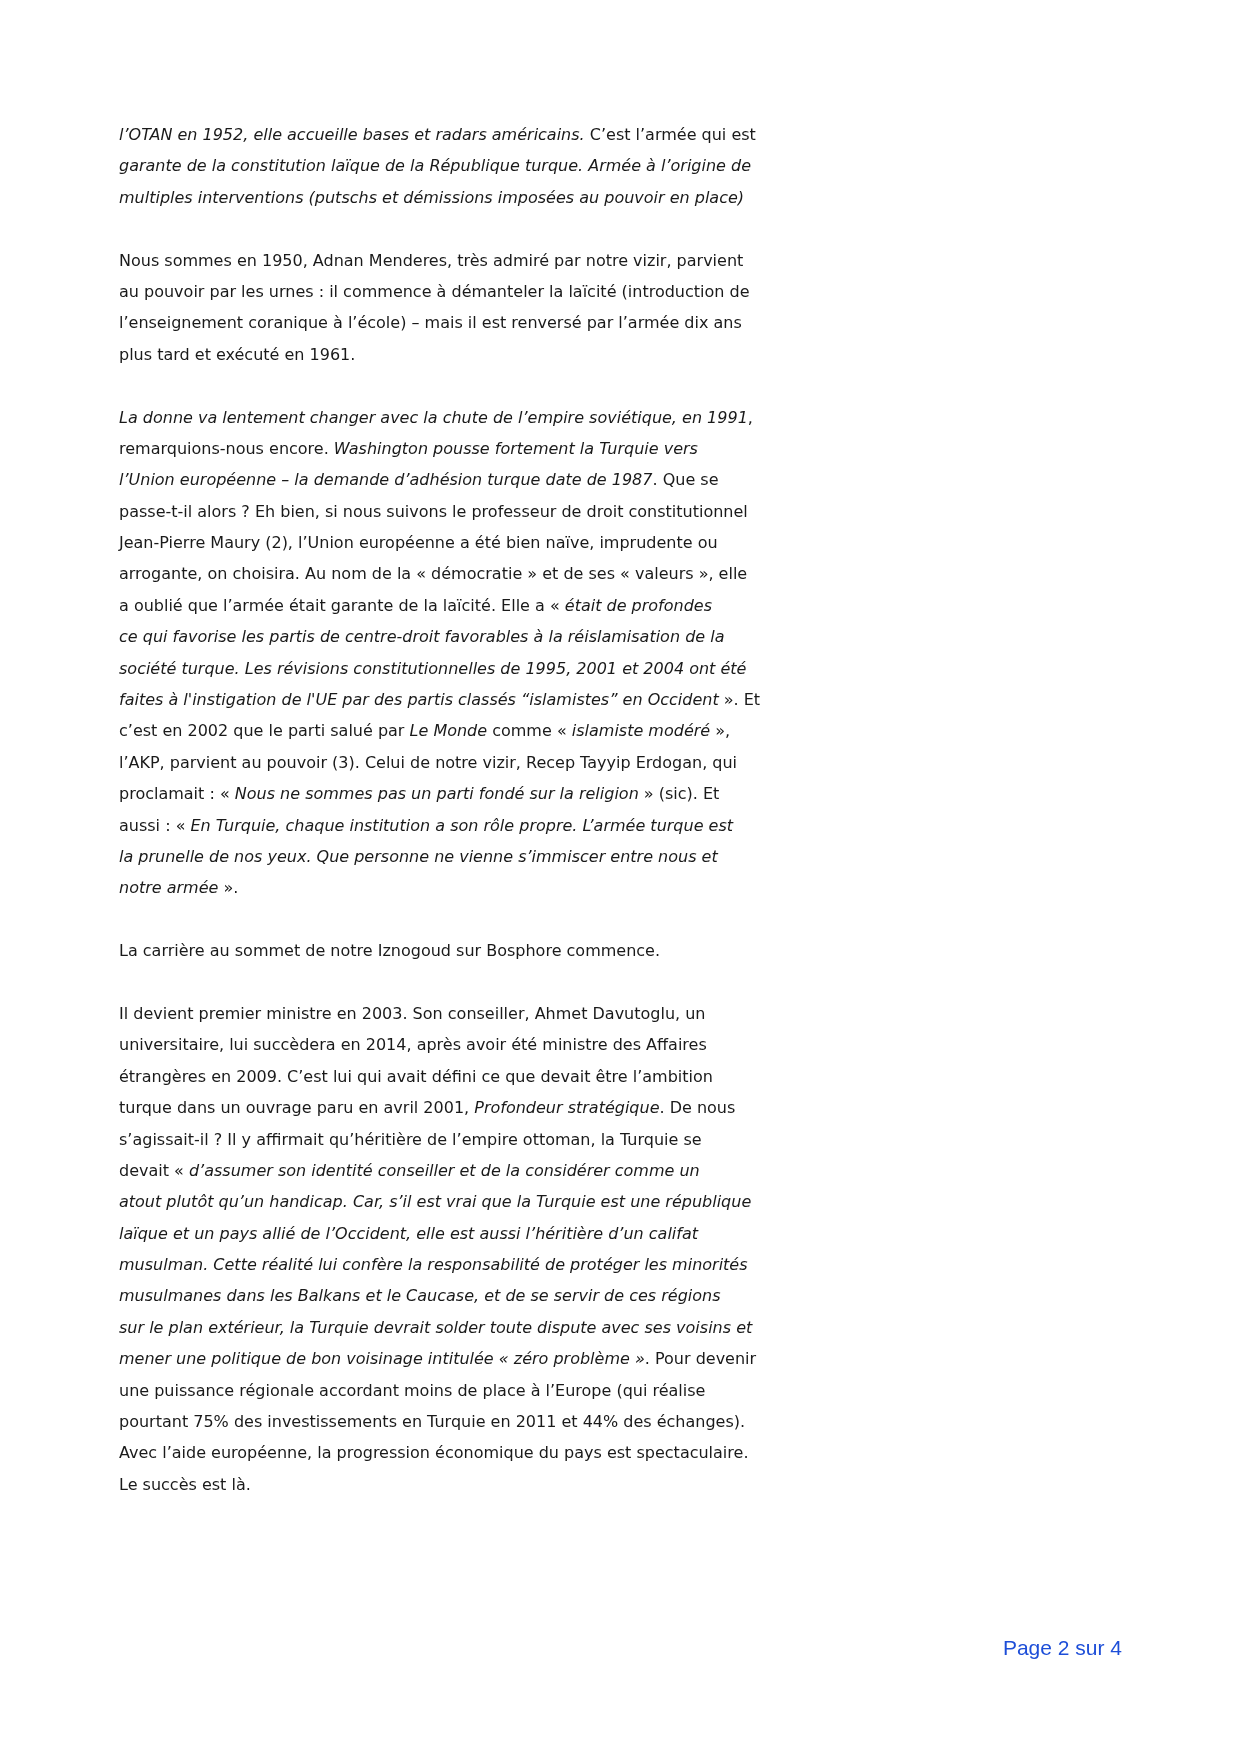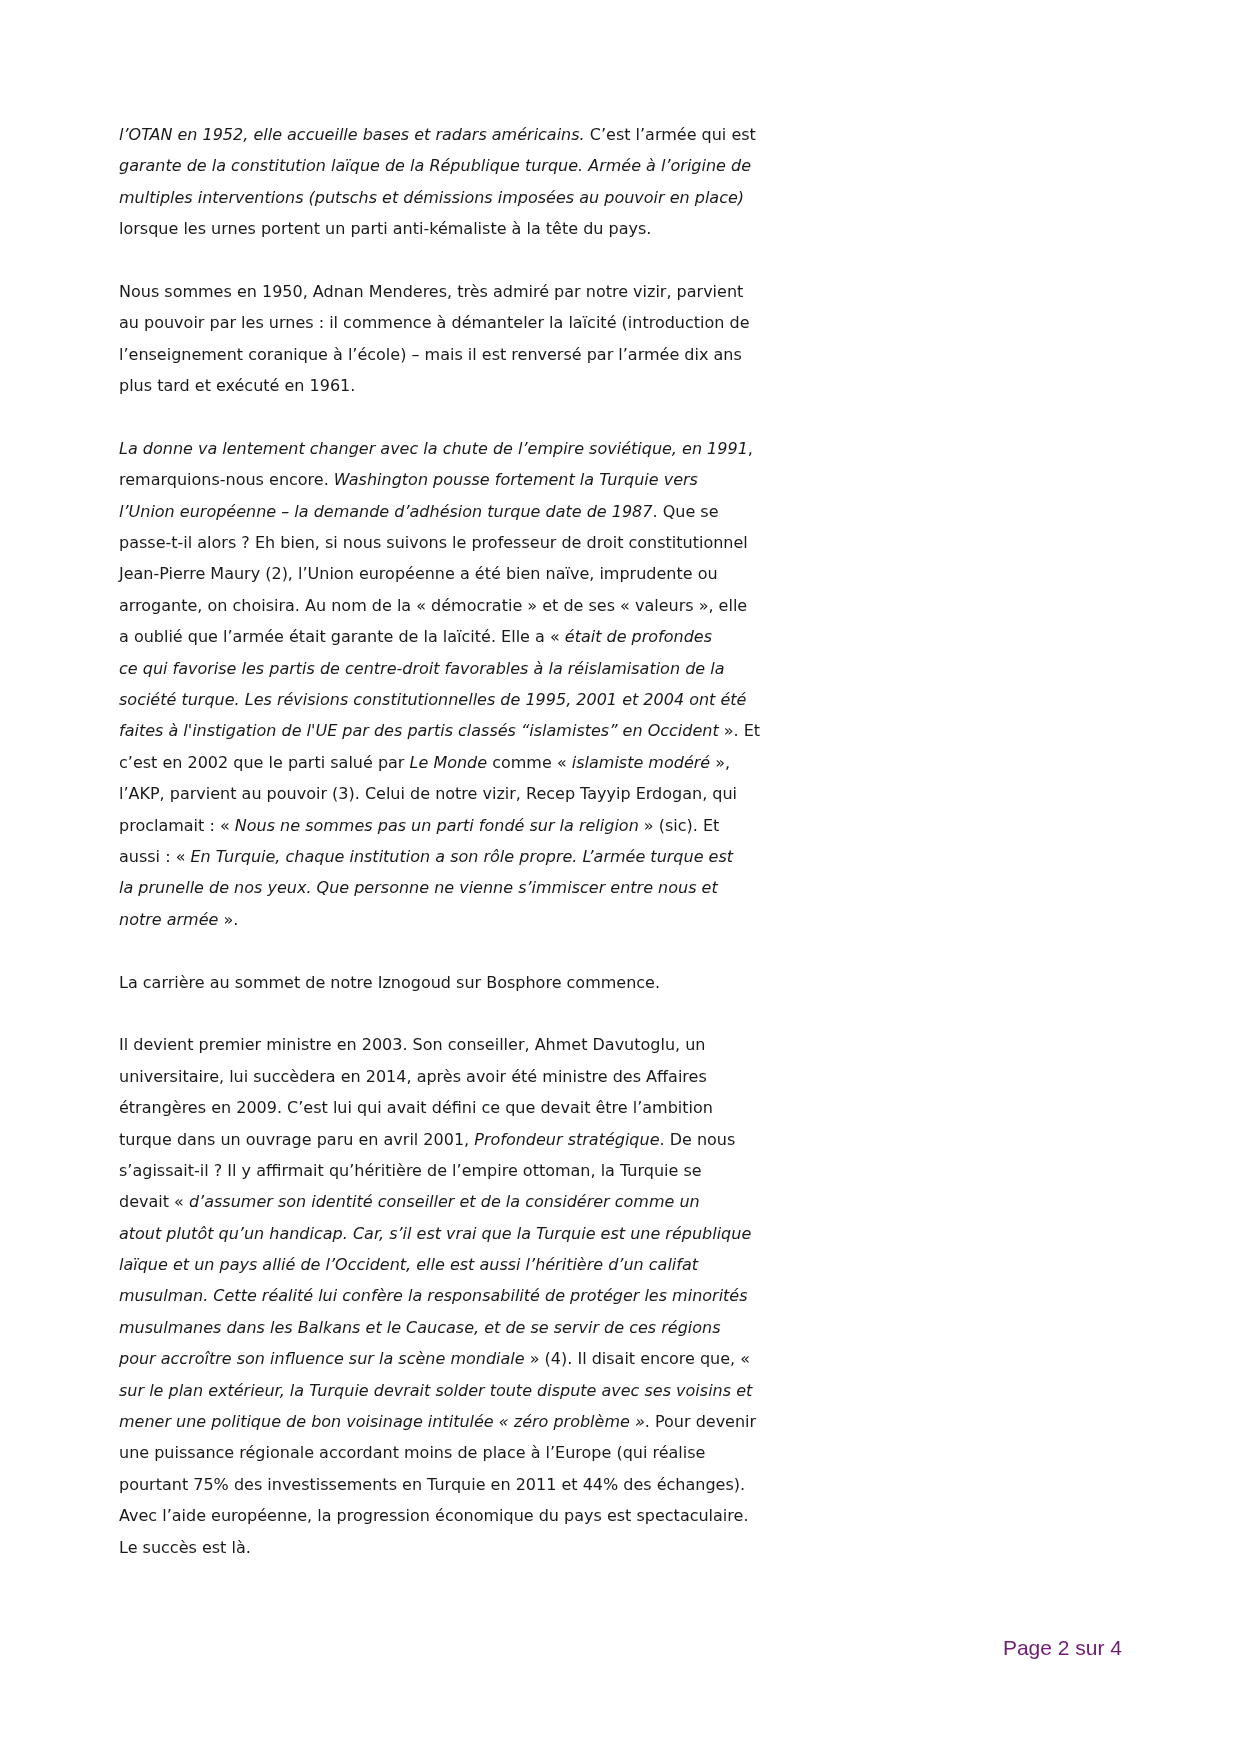--- a/index.html
+++ b/index.html
@@ -16,33 +16,32 @@
   }
   .line { white-space: nowrap; height: 31.4px; }
   .gap { height: 31.4px; }
   .it { font-style: italic; }
   .footer {
     position: absolute;
     right: 118px;
     top: 1636px;
     font-family: "Liberation Sans", sans-serif;
     font-size: 21px;
-    color: #701a75;
+    color: #1d4ed8;
     text-align: center;
   }
 </style>
 </head>
 <body>
 
 <div class="page-body" id="doc-body">
     <div class="paragraph">
       <div class="line"><span class="it">l’OTAN en 1952, elle accueille bases et radars américains.</span><span> C’est l’armée qui est</span></div>
       <div class="line"><span class="it">garante de la constitution laïque de la République turque. Armée à l’origine de</span></div>
       <div class="line"><span class="it">multiples interventions (putschs et démissions imposées au pouvoir en place)</span></div>
-      <div class="line"><span>lorsque les urnes portent un parti anti-kémaliste à la tête du pays.</span></div>
     </div>
     <div class="gap"></div>
     <div class="paragraph">
       <div class="line"><span>Nous sommes en 1950, Adnan Menderes, très admiré par notre vizir, parvient</span></div>
       <div class="line"><span>au pouvoir par les urnes : il commence à démanteler la laïcité (introduction de</span></div>
       <div class="line"><span>l’enseignement coranique à l’école) – mais il est renversé par l’armée dix ans</span></div>
       <div class="line"><span>plus tard et exécuté en 1961.</span></div>
     </div>
     <div class="gap"></div>
     <div class="paragraph">
@@ -72,21 +71,20 @@
       <div class="line"><span>Il devient premier ministre en 2003. Son conseiller, Ahmet Davutoglu, un</span></div>
       <div class="line"><span>universitaire, lui succèdera en 2014, après avoir été ministre des Affaires</span></div>
       <div class="line"><span>étrangères en 2009. C’est lui qui avait défini ce que devait être l’ambition</span></div>
       <div class="line"><span>turque dans un ouvrage paru en avril 2001, </span><span class="it">Profondeur stratégique</span><span>. De nous</span></div>
       <div class="line"><span>s’agissait-il ? Il y affirmait qu’héritière de l’empire ottoman, la Turquie se</span></div>
       <div class="line"><span>devait « </span><span class="it">d’assumer son identité conseiller et de la considérer comme un</span></div>
       <div class="line"><span class="it">atout plutôt qu’un handicap. Car, s’il est vrai que la Turquie est une république</span></div>
       <div class="line"><span class="it">laïque et un pays allié de l’Occident, elle est aussi l’héritière d’un califat</span></div>
       <div class="line"><span class="it">musulman. Cette réalité lui confère la responsabilité de protéger les minorités</span></div>
       <div class="line"><span class="it">musulmanes dans les Balkans et le Caucase, et de se servir de ces régions</span></div>
-      <div class="line"><span class="it">pour accroître son influence sur la scène mondiale</span><span> » (4). Il disait encore que, «</span></div>
       <div class="line"><span class="it">sur le plan extérieur, la Turquie devrait solder toute dispute avec ses voisins et</span></div>
       <div class="line"><span class="it">mener une politique de bon voisinage intitulée « zéro problème »</span><span>. Pour devenir</span></div>
       <div class="line"><span>une puissance régionale accordant moins de place à l’Europe (qui réalise</span></div>
       <div class="line"><span>pourtant 75% des investissements en Turquie en 2011 et 44% des échanges).</span></div>
       <div class="line"><span>Avec l’aide européenne, la progression économique du pays est spectaculaire.</span></div>
       <div class="line"><span>Le succès est là.</span></div>
     </div>
   </div>
 
 <div class="footer">Page 2 sur 4</div>

